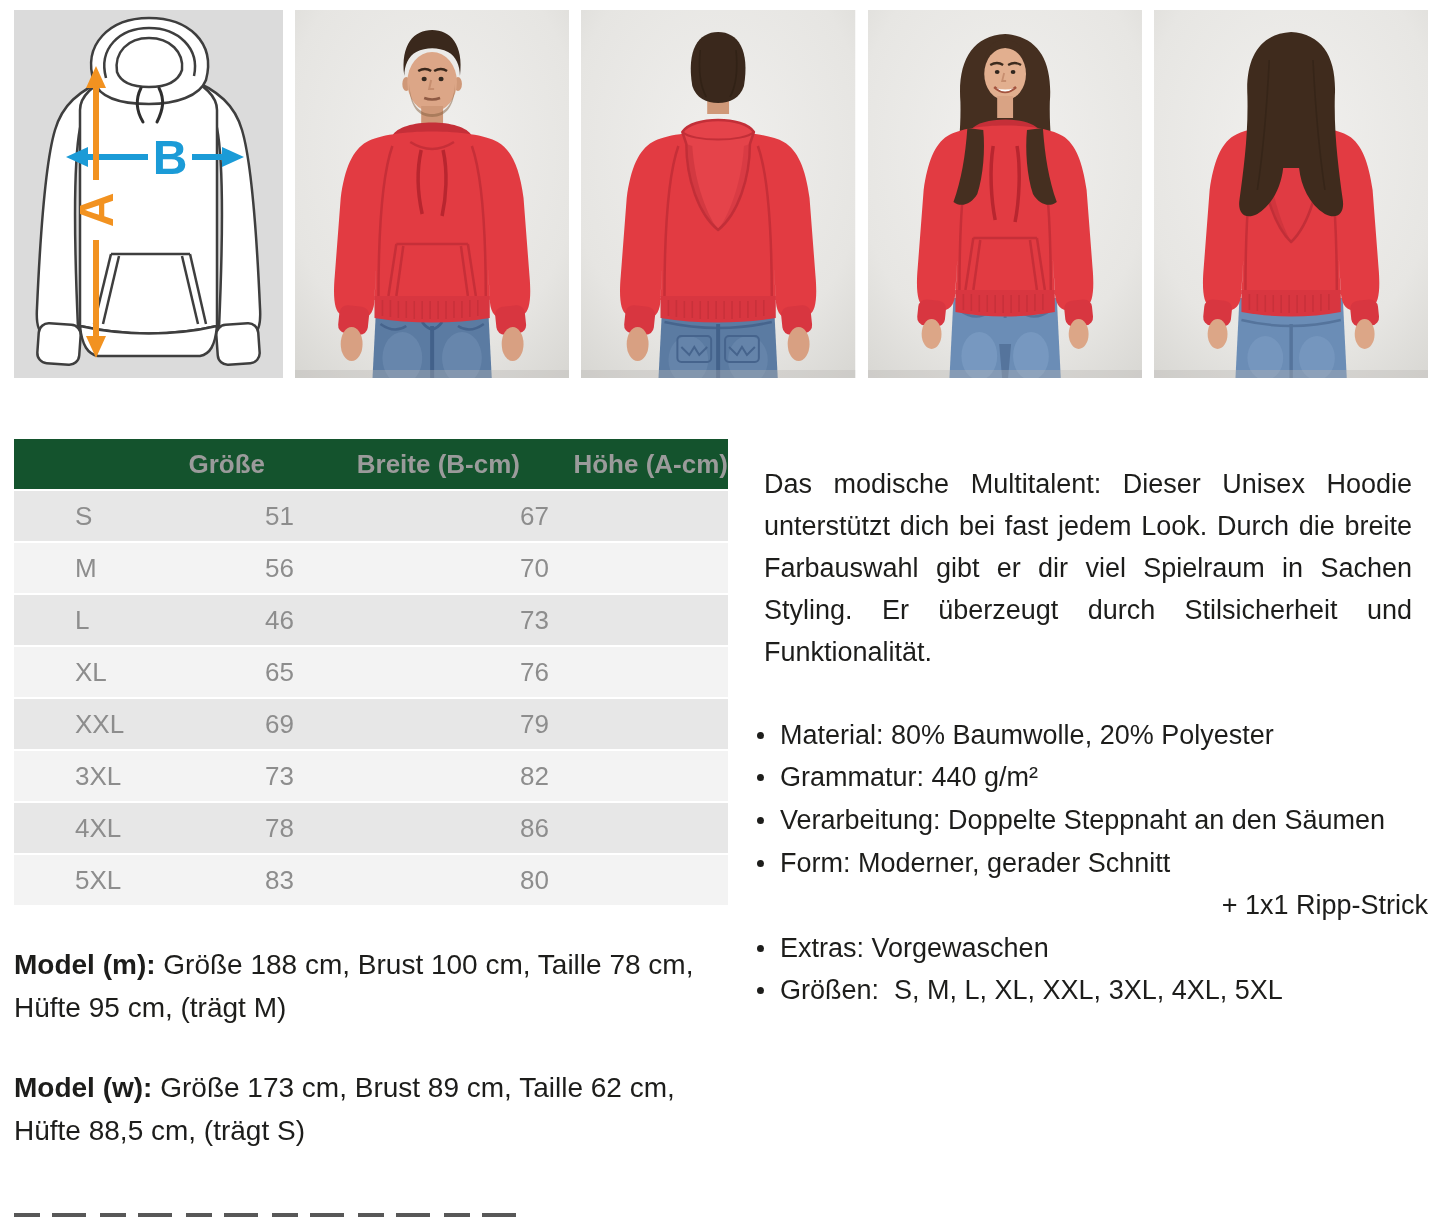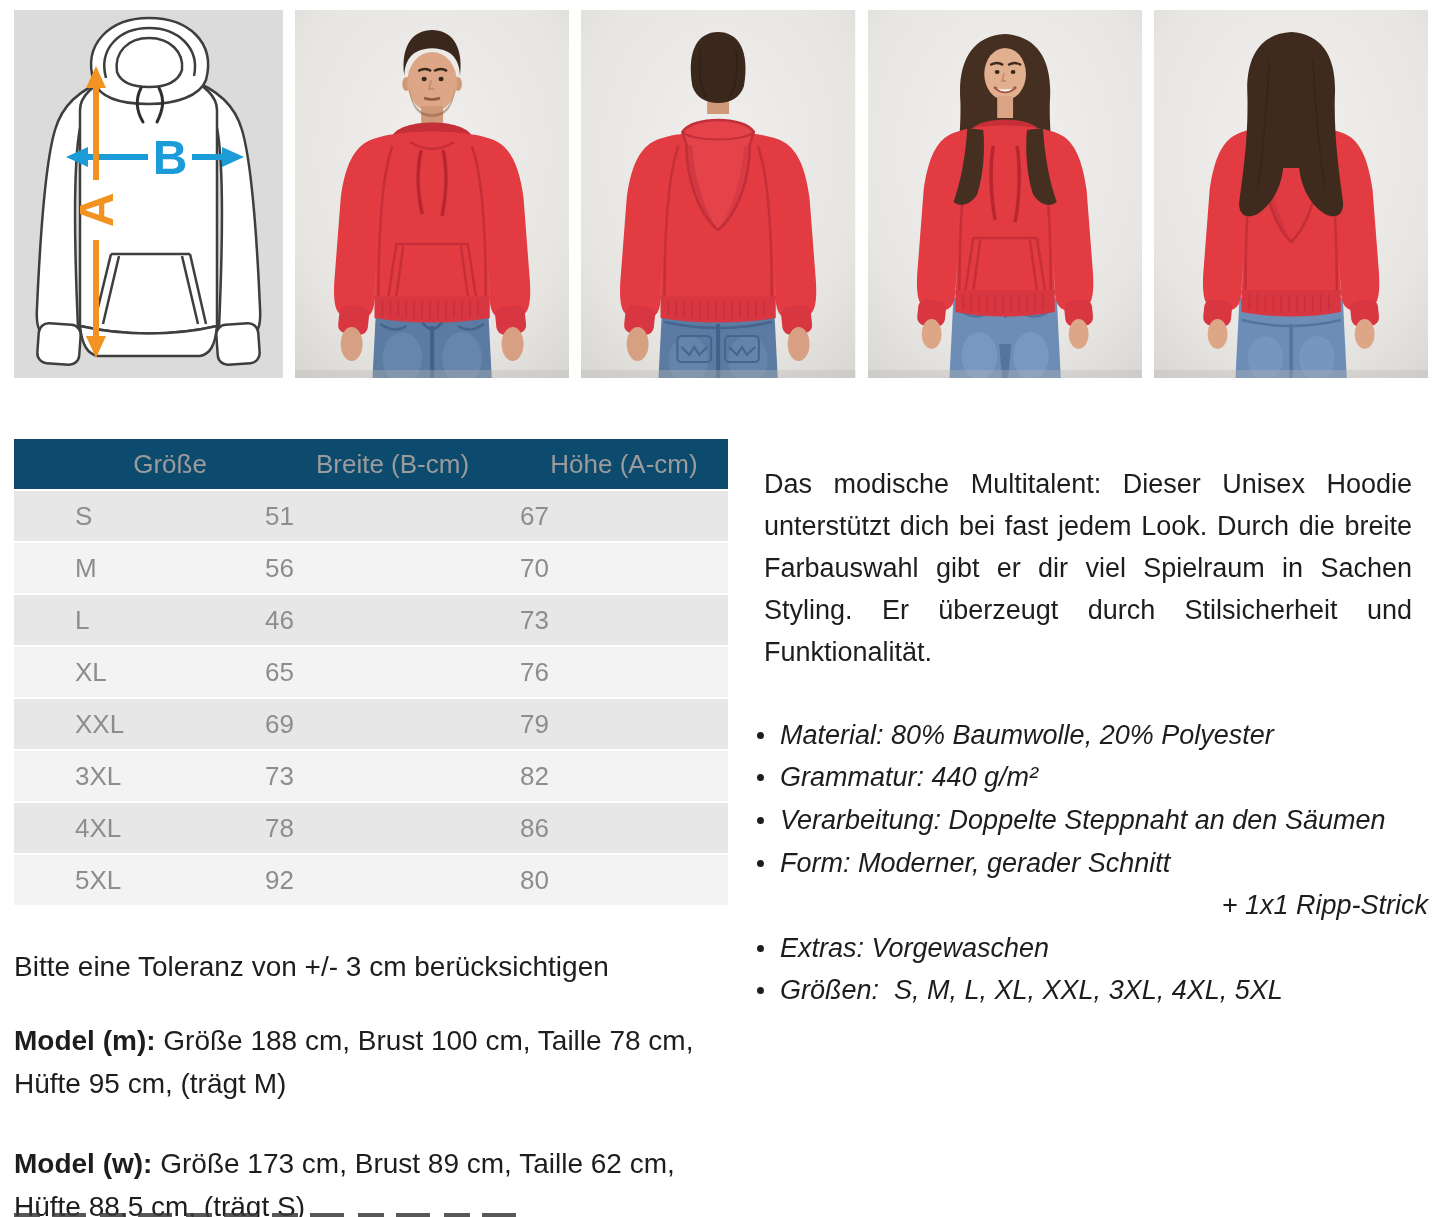--- a/index.html
+++ b/index.html
@@ -13,33 +13,33 @@
   .image-row figure { margin:0; height:368px; flex:1; }
   .image-row figure.fig-diagram { flex:0 0 269px; }
   .image-row svg { display:block; width:100%; height:100%; }
 
   .content { display:flex; gap:20px; padding:0 14px; margin-top:59px; align-items:flex-start; }
   .left-col { flex:0 0 714px; width:714px; }
   .right-col { flex:1; padding-top:10px; }
 
   table.size-chart { width:714px; border-collapse:separate; border-spacing:0 2px; table-layout:fixed; font-size:26px; }
   .size-chart col.c1 { width:251px; } .size-chart col.c2 { width:255px; } .size-chart col.c3 { width:208px; }
-  .size-chart th { background:#0c4a6e; color:#9b9b9b; font-weight:400; text-align:center; height:50px; padding:0; }
+  .size-chart th { background:#14532d; color:#9b9b9b; font-weight:700; text-align:right; height:50px; padding:0; }
   .size-chart td { color:#8d8d8d; height:50px; padding:0; }
   .size-chart th:first-child, .size-chart td:first-child { padding-left:61px; }
   .size-chart tr.dark td { background:#e7e7e7; }
   .size-chart tr.light td { background:#f3f3f3; }
 
   .tolerance { font-size:28px; margin:44px 0 0 0; }
   .model-line { font-size:28px; line-height:1.55; margin:36px 0 0 0; }
   .model-line b { font-weight:700; }
 
   .description { font-size:27px; line-height:1.56; text-align:justify; margin:16px; }
   .features { list-style:none; margin:40px 0 0 0; padding:0; font-size:27px; }
-  .features li { position:relative; padding-left:32px; line-height:1.58;font-style:italic; }
+  .features li { position:relative; padding-left:32px; line-height:1.58; }
   .features li::before { content:""; position:absolute; left:9px; top:18px; width:7px; height:7px; border-radius:50%; background:#1d1d1b; }
   .features li .bullet-text { white-space:pre-wrap; }
   .features li .sub { padding-left:58px;text-align:right; }
 
   .cutoff-strip { position:absolute; left:14px; bottom:0; width:506px; height:4px; opacity:.85;
     background:repeating-linear-gradient(90deg,#3a3a3a 0 26px,transparent 26px 38px,#3a3a3a 38px 72px,transparent 72px 86px); }
 </style>
 </head>
 <body>
 
@@ -330,27 +330,26 @@
             <td>73</td>
             <td>82</td>
           </tr>
           <tr class="dark">
             <td>4XL</td>
             <td>78</td>
             <td>86</td>
           </tr>
           <tr class="light">
             <td>5XL</td>
-            <td>92</td>
+            <td>83</td>
             <td>80</td>
           </tr>
         </tbody>
       </table>
 
-      <p class="tolerance">Bitte eine Toleranz von +/- 3 cm berücksichtigen</p>
 
       <p class="model-line"><b>Model (m):</b><span> Größe 188 cm, Brust 100 cm, Taille 78 cm, Hüfte 95 cm, (trägt M)</span></p>
 
       <p class="model-line"><b>Model (w):</b><span> Größe 173 cm, Brust 89 cm, Taille 62 cm, Hüfte 88,5 cm, (trägt S)</span></p>
     </div>
 
     <div class="right-col">
       <p class="description">Das modische Multitalent: Dieser Unisex Hoodie unterstützt dich bei fast jedem Look. Durch die breite Farbauswahl gibt er dir viel Spielraum in Sachen Styling. Er überzeugt durch Stilsicherheit und Funktionalität.</p>
 
       <ul class="features">

